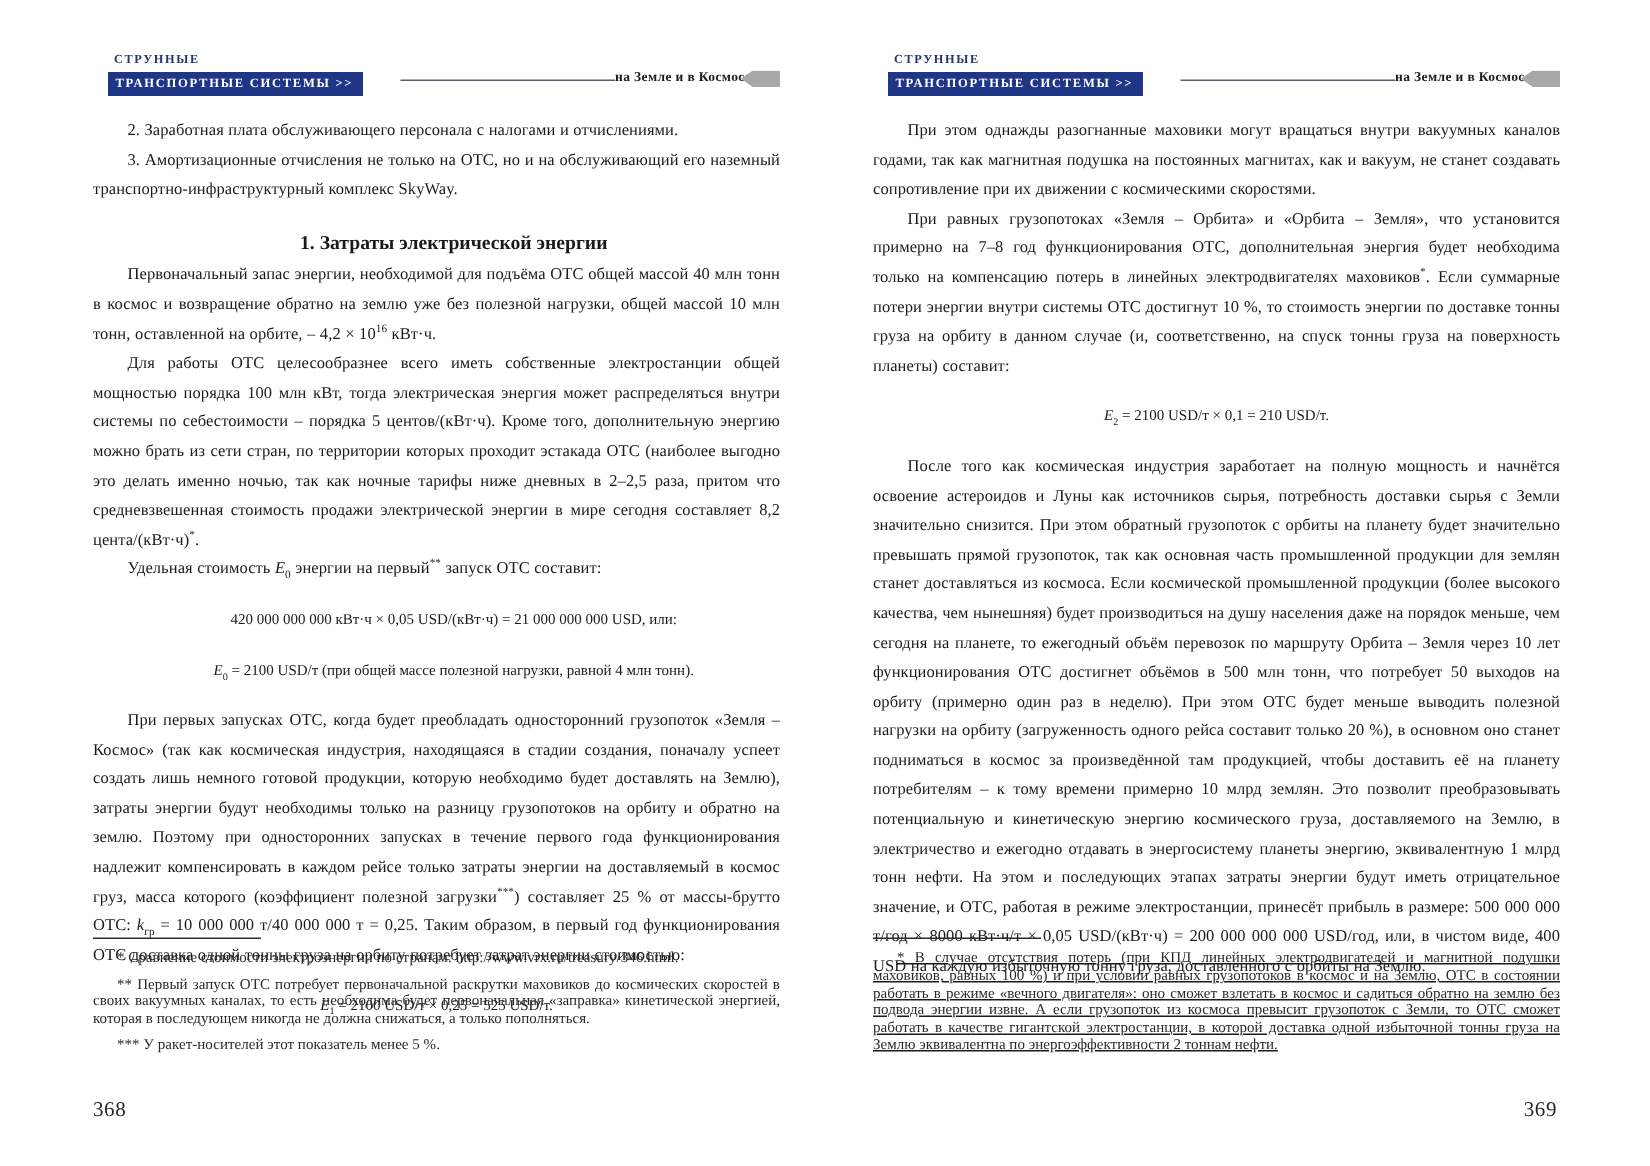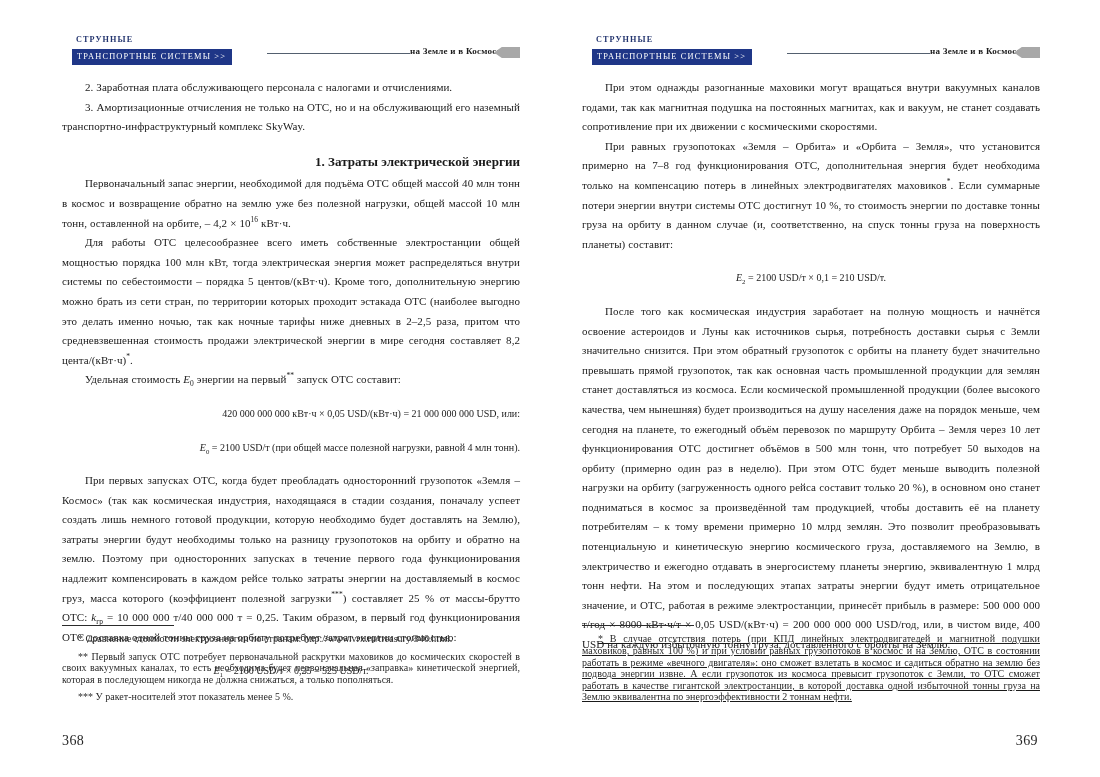--- a/index.html
+++ b/index.html
@@ -59,21 +59,21 @@
     font-weight: bold;
     letter-spacing: 1.1px;
     color: #23346e;
     line-height: 11px;
     padding-left: 4px;
   }
   .runhead-bar {
     background: #1f3687;
     color: #ffffff;
     font-size: 8.4px;
-    font-weight: normal;
+    font-weight: bold;
     letter-spacing: 1.15px;
     line-height: 13px;
     padding: 1.5px 6px 2px 5px;
     display: inline-block;
     white-space: nowrap;
   }
   .runhead-rule {
     position: absolute;
     left: 205px;
     top: 19px;
@@ -115,31 +115,31 @@
     word-spacing: .2px;
     -webkit-hyphens: manual;
     hyphens: manual;
   }
   h4.sect {
     margin: 15px 0 3px 0;
     text-indent: 23px;
     font-size: 13.1px;
     line-height: 19.6px;
     font-weight: bold;
-    text-align: right;
+    text-align: center;
   }
   p.formula {
     margin: 14px 0 14px 0;
     text-indent: 0;
     text-align: center;
     font-size: 10px;
     line-height: 19.6px;
   }
   p.formula.left-ish {
-    text-align: right;
+    text-align: center;
     text-indent: 23px;
   }
   .gap-before { margin-top: 15px; }
 
   sub, sup {
     font-size: 68%;
     line-height: 0;
   }
   .it { font-style: italic; }
 

